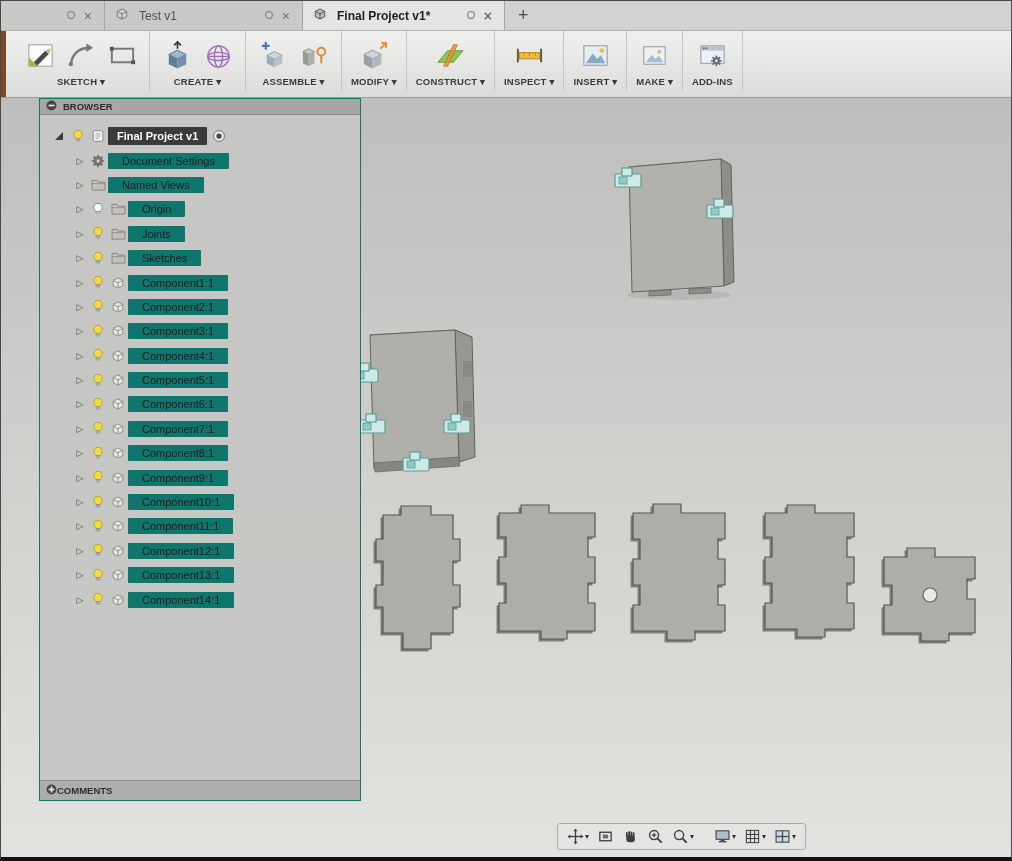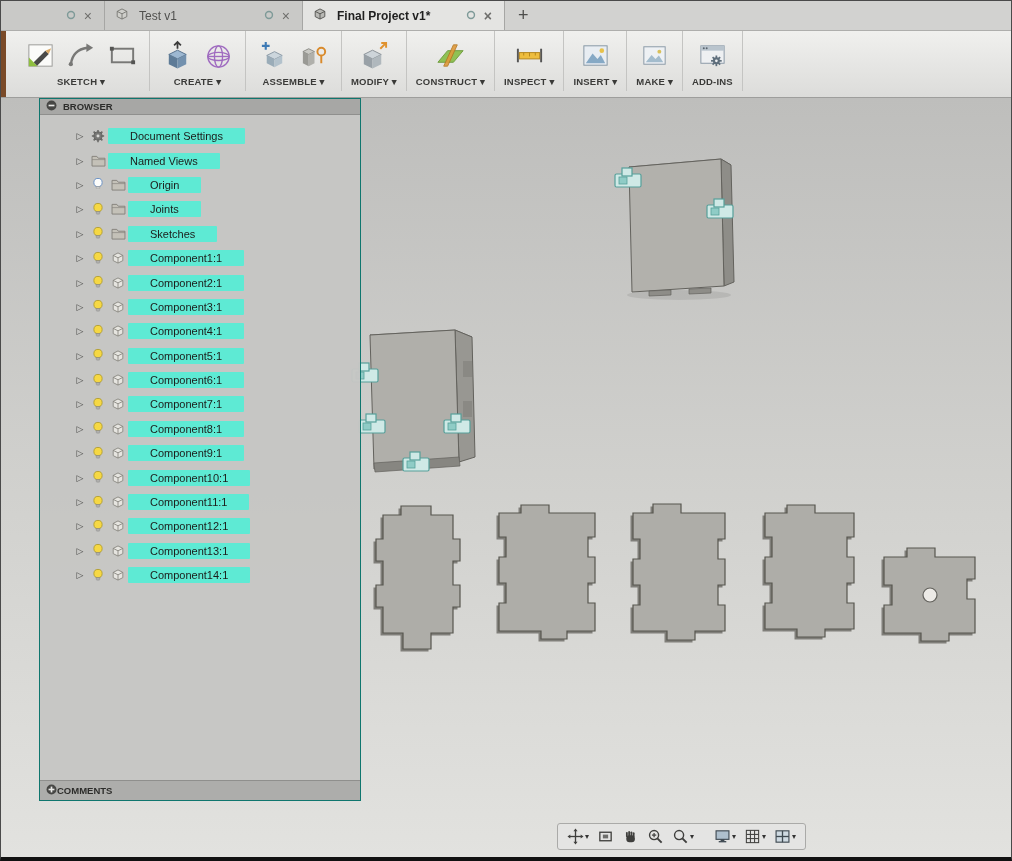--- a/index.html
+++ b/index.html
@@ -28,21 +28,21 @@
 
   
   .browser{position:absolute;left:38px;top:97px;width:322px;height:703px;background:rgba(198,198,196,.96);border:1px solid #0f766e;display:flex;flex-direction:column;z-index:2}
   .browser-header{height:16px;background:#a7a7a5;display:flex;align-items:center;gap:6px;padding:0 6px;font-size:9.5px;font-weight:bold;color:#2d2d2b;border-bottom:1px solid #8f8f8d;flex:none}
   .browser-tree{flex:1;padding-top:9px;overflow:hidden}
   .brow{height:24.4px;display:flex;align-items:center;padding-left:32px}
   .brow.root{padding-left:12px}
   .arrow{width:16px;text-align:center;font-size:9px;color:#4c4c4a;flex:none}
   .arrow-exp{width:0;height:0;border-bottom:8px solid #3c3c3a;border-left:8px solid transparent;margin:0 5px 0 3px;flex:none}
   .slot{width:20px;display:flex;justify-content:center;align-items:center;flex:none}
-  .chip{background:#5eead4;padding:2px 22px;font-size:11px;color:#1c1c1a;border-radius:1px;white-space:nowrap}
+  .chip{background:#0f766e;padding:2px 14px;font-size:11px;color:#1c1c1a;border-radius:1px;white-space:nowrap}
   .chip.selected{background:#3a3a38;color:#fff;font-weight:bold;padding:3px 9px}
   .root-radio{margin-left:5px;display:flex;align-items:center}
   .browser-footer{height:20px;background:#adadab;border-top:1px solid #8f8f8d;display:flex;align-items:center;padding:0 6px;font-size:9.5px;font-weight:bold;color:#2d2d2b;flex:none}
 
   
   .canvas{position:absolute;top:97px;left:0;right:0;bottom:0;background:linear-gradient(#bebebc,#d2d2cf 55%,#e2e2df)}
   .scene{position:absolute;left:0;top:0}
   .panel-shadow{fill:#807f7a;stroke:none}
   .panel{fill:#aeada8;stroke:#57564f;stroke-width:1.2}
 
@@ -394,20 +394,43 @@
 
   <div class="browser">
     <div class="browser-header">
       <span><svg viewBox="0 0 12 12" width="11" height="11">
             <circle cx="6" cy="6" r="5.4" fill="#474745"></circle>
             <rect x="2.8" y="5.1" width="6.4" height="1.8" fill="#e8e8e6"></rect>
           </svg></span>
       <span>BROWSER</span>
     </div>
     <div class="browser-tree">
+      <div class="brow root">
+        <span class="arrow-exp"></span>
+        <span class="slot">
+            <svg viewBox="0 0 14 17" width="12" height="15">
+              <circle cx="7" cy="6.2" r="4.8" fill="#f6d844" stroke="#b09a28"></circle>
+              <rect x="4.8" y="11" width="4.4" height="2" fill="#b0b0ae" stroke="#8a8a88" stroke-width="0.6"></rect>
+              <rect x="5.3" y="13.2" width="3.4" height="1.6" fill="#b0b0ae"></rect>
+            </svg>
+          </span>
+        <span class="slot">
+            <svg viewBox="0 0 16 16" width="14" height="14">
+              <rect x="2.5" y="2" width="11" height="12" rx="1" fill="#f4f4f2" stroke="#82827e"></rect>
+              <path d="M5 5.5 H11 M5 8 H11 M5 10.5 H9" stroke="#9a9a96" stroke-width="1"></path>
+            </svg>
+          </span>
+        <span class="chip selected">Final Project v1</span>
+        <span class="root-radio">
+            <svg viewBox="0 0 16 16" width="14" height="14">
+              <circle cx="8" cy="8" r="6.2" fill="#eaeae8" stroke="#6a6a68"></circle>
+              <circle cx="8" cy="8" r="3" fill="#4a4a48"></circle>
+            </svg>
+          </span>
+      </div>
 
     <div class="brow">
           <span class="arrow">▷</span>
           <span class="slot">
             <svg viewBox="0 0 16 16" width="14" height="14">
               <g stroke="#6a6a68" stroke-width="1.8">
                 <line x1="8" y1="1" x2="8" y2="15"></line>
                 <line x1="1" y1="8" x2="15" y2="8"></line>
                 <line x1="3" y1="3" x2="13" y2="13"></line>
                 <line x1="13" y1="3" x2="3" y2="13"></line>

